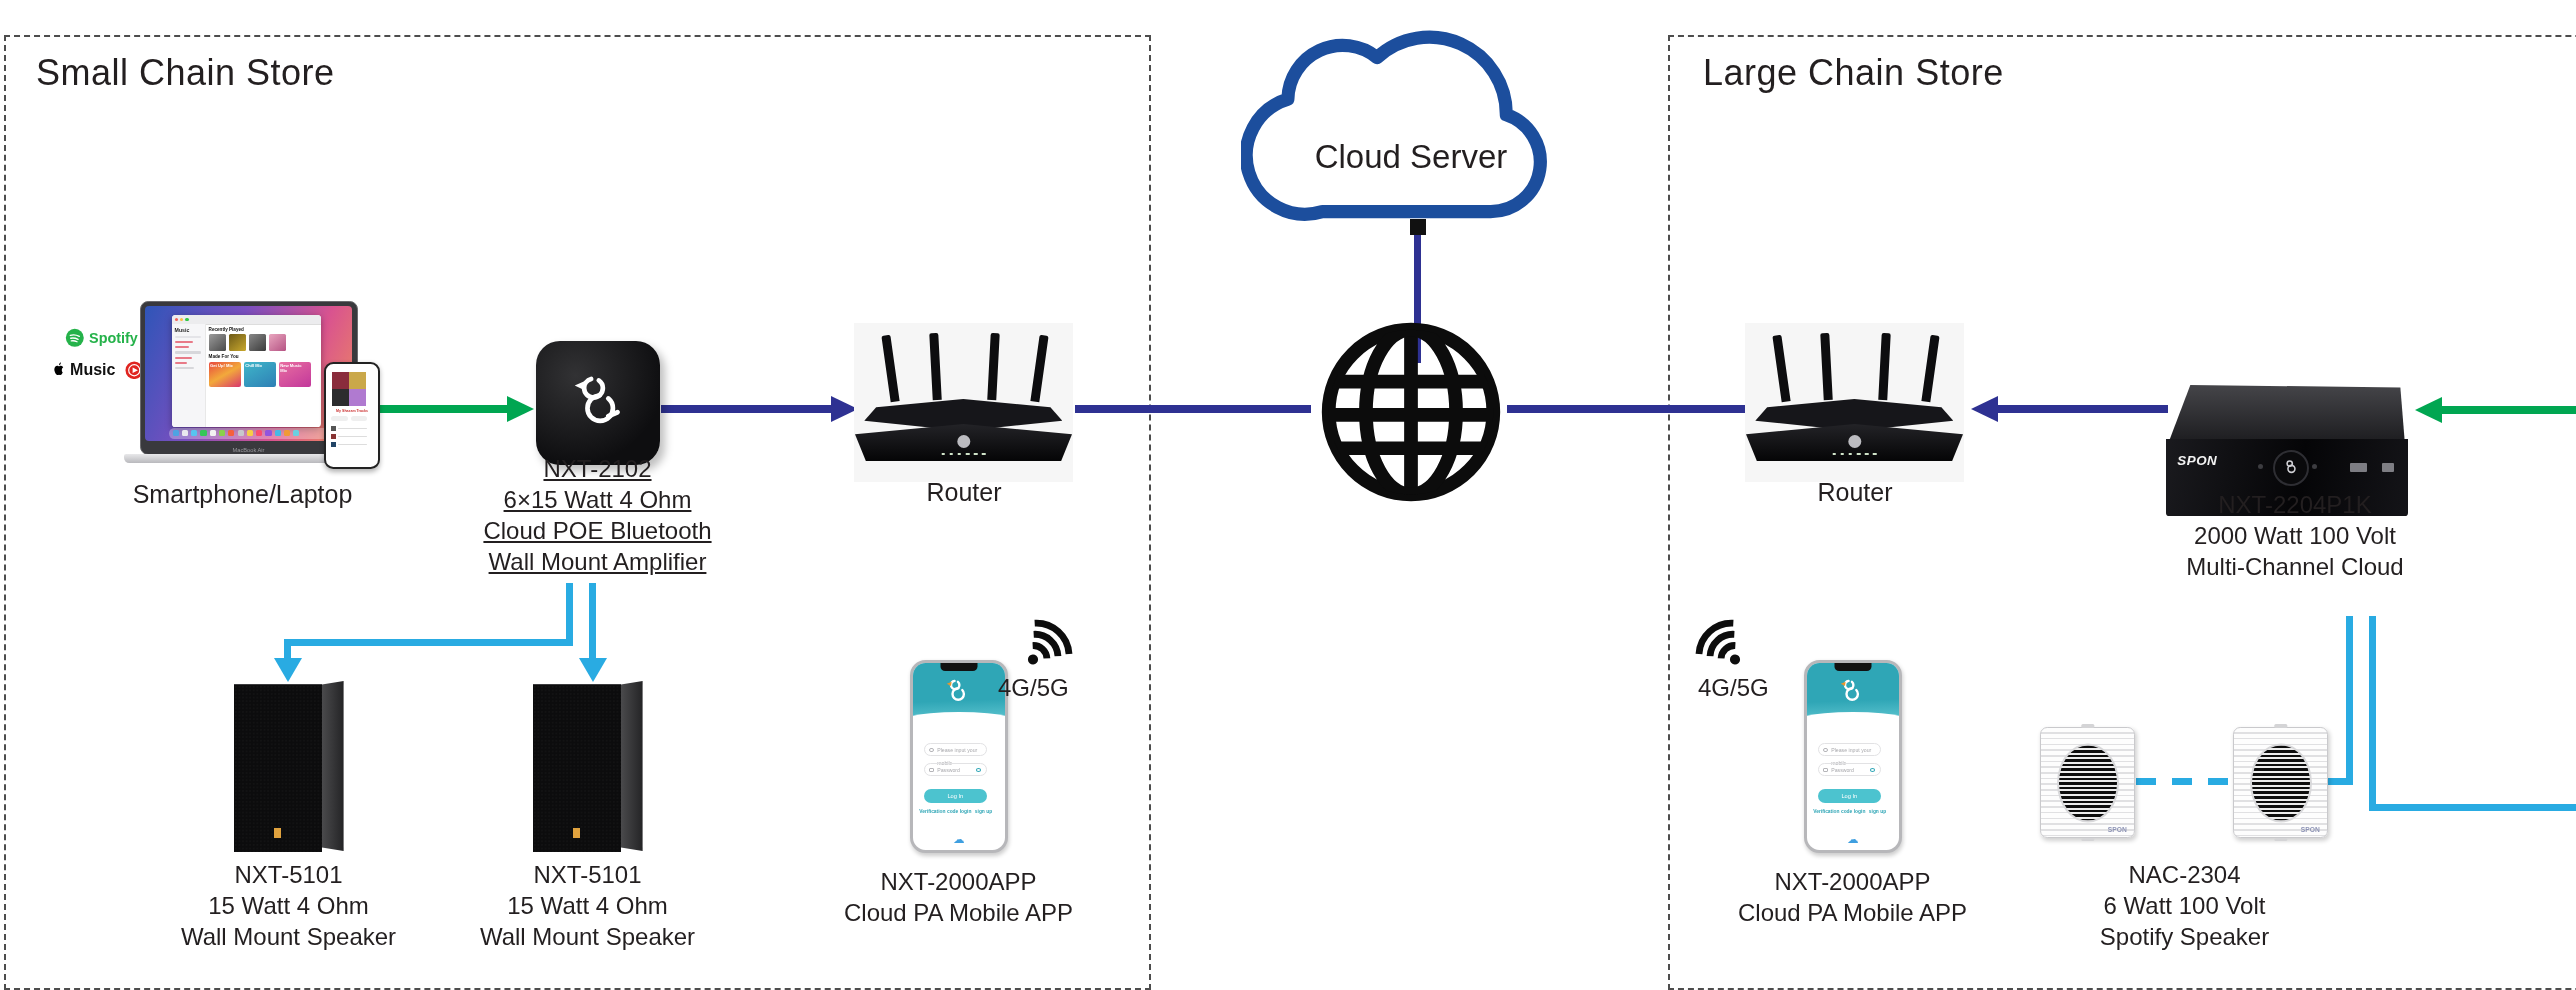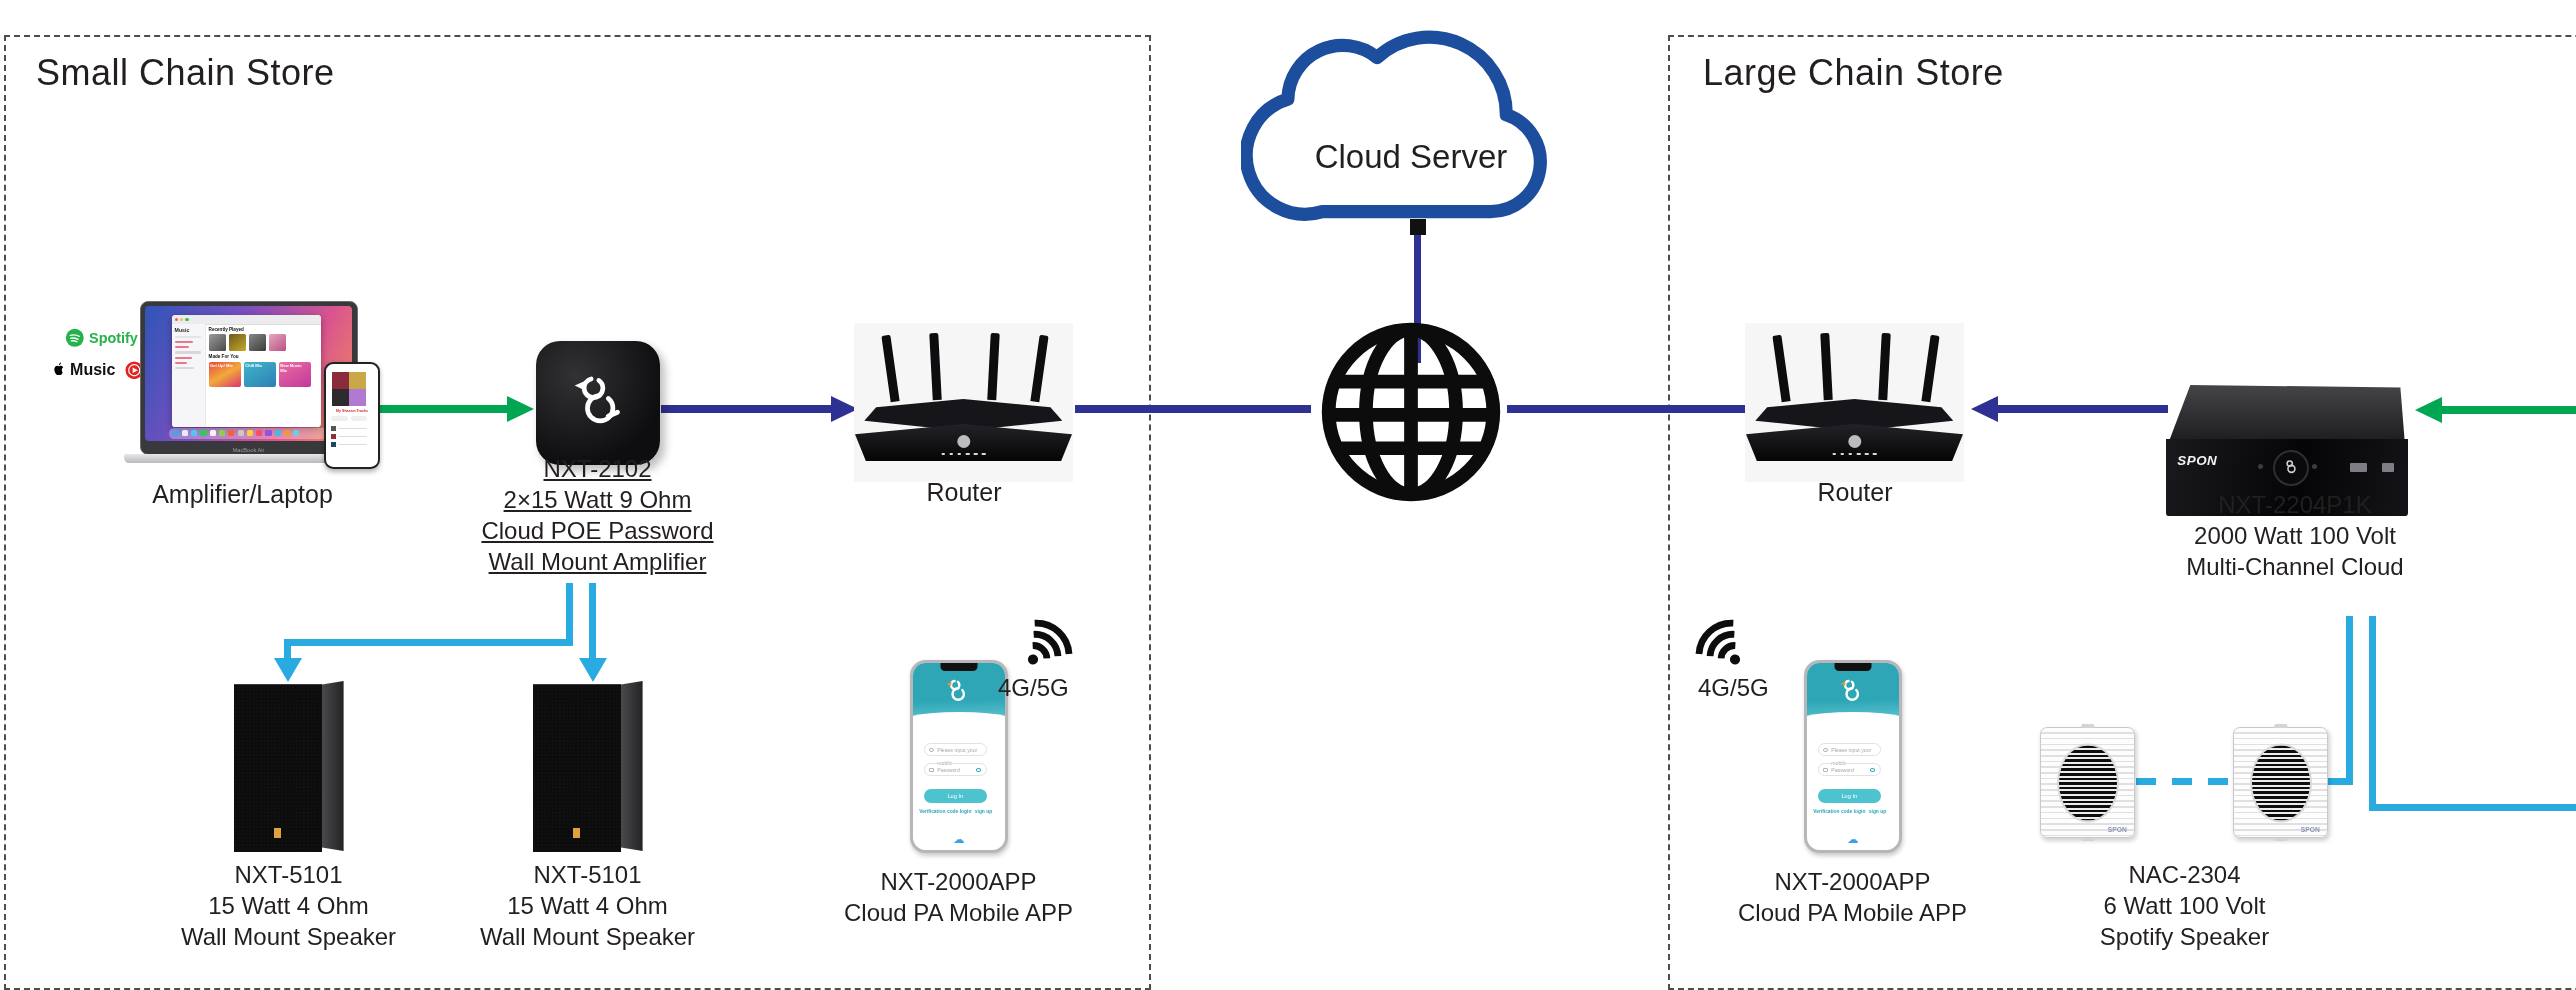--- a/index.html
+++ b/index.html
@@ -262,36 +262,36 @@
     <div class="mp-row" style="top:70px;">
         <i class="mp-thumb" style="background:#833;"></i>
         <i class="mp-line"></i>
       </div>
     <div class="mp-row" style="top:78px;">
         <i class="mp-thumb" style="background:#246;"></i>
         <i class="mp-line"></i>
       </div>
   </div>
 </div>
-<div class="abs big-label" style="left:98px;top:480px;width:289px;">Amplifier/Laptop</div>
+<div class="abs big-label" style="left:98px;top:480px;width:289px;">Smartphone/Laptop</div>
 
 <div class="abs amp2102" style="left:536px;top:341px;width:124px;height:124px;">
   <svg class="bird-svg" style="left:28px;top:27px;" width="67" height="67" viewBox="0 0 100 100">
     <g fill="none" stroke="#fff" stroke-width="7" stroke-linecap="round">
       <circle cx="44" cy="30" r="14" stroke-dasharray="62 12"></circle>
       <circle cx="54" cy="60" r="19" stroke-dasharray="88 14"></circle>
       <path d="M66 72 L80 66"></path>
     </g>
     <polygon points="16,26 32,19 30,33" fill="#fff"></polygon>
   </svg>
 </div>
 <div class="abs dev-label" style="left:466px;top:453px;width:263px;text-decoration:underline;">
   <div>NXT-2102</div>
-  <div>2×15 Watt 9 Ohm</div>
-  <div>Cloud POE Password</div>
+  <div>6×15 Watt 4 Ohm</div>
+  <div>Cloud POE Bluetooth</div>
   <div>Wall Mount Amplifier</div>
 </div>
 
 <div class="abs router-photo" style="left:854px;top:323px;width:219px;height:159px;">
   <div class="antenna" style="left:32px;top:12.4px;transform:rotate(-8deg);"></div>
   <div class="antenna" style="left:77px;top:10.3px;transform:rotate(-3deg);"></div>
   <div class="antenna" style="left:135px;top:10.3px;transform:rotate(3deg);"></div>
   <div class="antenna" style="left:181px;top:12.4px;transform:rotate(8deg);"></div>
   <div class="router-top"></div>
     <div class="router-bot"></div>

